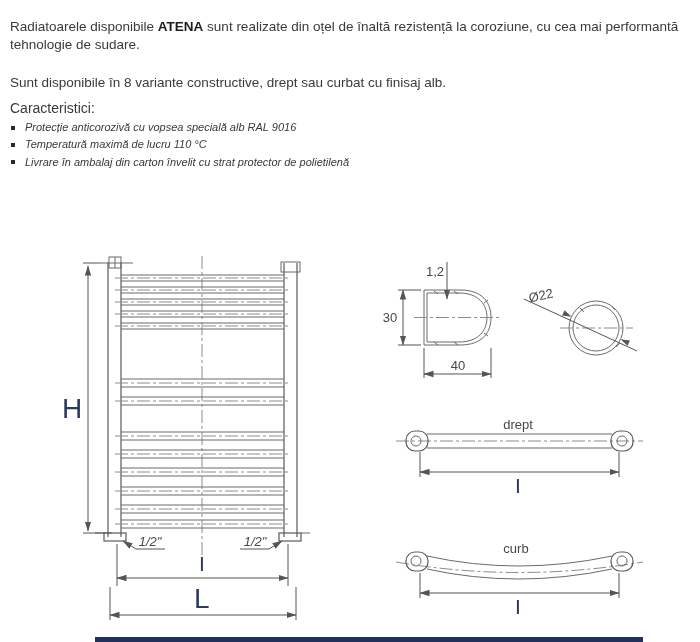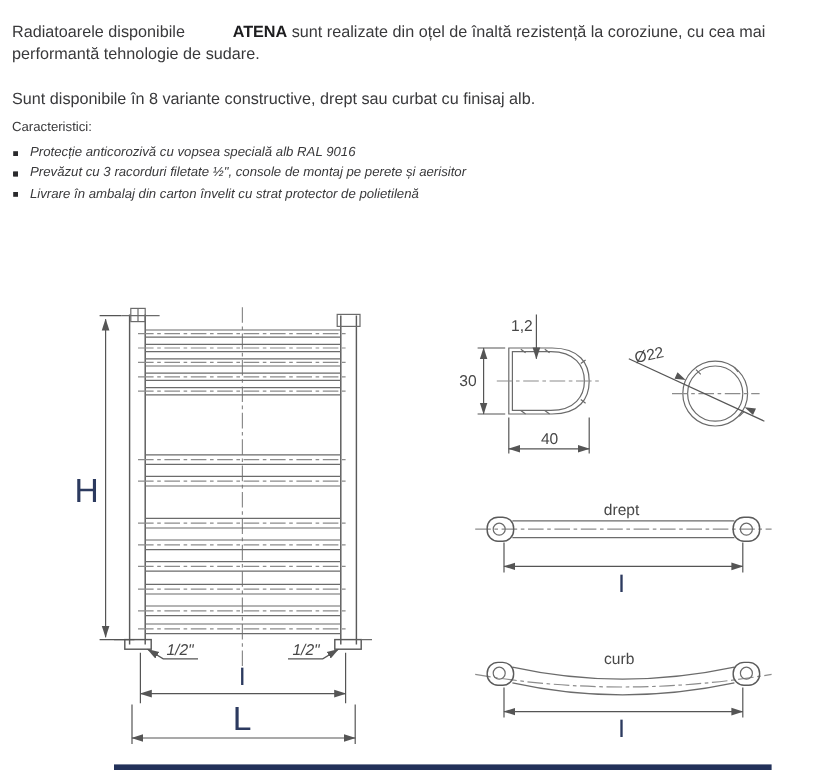--- a/index.html
+++ b/index.html
@@ -1,22 +1,22 @@
 <!DOCTYPE html>
 <html><head>
 <meta charset="utf-8">
 <style>
   html,body{margin:0;padding:0;background:#ffffff;}
   .page{
     position:relative;width:700px;height:642px;overflow:hidden;background:#fff;
     font-family:"Liberation Sans","DejaVu Sans",sans-serif;color:#39393b;
   }
   .para{position:absolute;left:10px;width:684px;font-size:13.5px;line-height:18px;letter-spacing:0;}
-  .para b{color:#1d1d1f;margin-left:36px;}
-  .char-title{position:absolute;left:10px;top:100px;font-size:11px;}
+  .para b{color:#1d1d1f;}
+  .char-title{position:absolute;left:10px;top:100px;font-size:14px;}
   .char-list{position:absolute;left:10px;top:119px;margin:0;padding:0;list-style:none;width:680px;}
   .char-list li{position:relative;padding-left:15px;font-size:11px;line-height:17.4px;font-style:italic;}
   .sq{position:absolute;left:1px;top:6.5px;width:4px;height:4px;background:#2a2a2c;}
   .drawing{position:absolute;left:0;top:242px;}
   .ln{stroke:#6b6b6b;stroke-width:1;fill:none;}
   .lnb{stroke:#5a5a5a;stroke-width:1.2;fill:none;}
   .cl{stroke:#8c8c8c;stroke-width:1;fill:none;stroke-dasharray:13 3 3 3;}
   .dim{stroke:#555555;stroke-width:1;fill:none;}
   .arr{fill:#555555;}
   .lbl-navy{fill:#2c3a5f;font-family:"Liberation Sans",sans-serif;}
@@ -30,21 +30,22 @@
 
   <p class="para" style="top:4px"><span>Radiatoarele disponibile </span><b>ATENA</b><span> sunt realizate din oțel de înaltă rezistență la coroziune, cu cea mai performantă tehnologie de sudare.</span></p>
 
   <p class="para" style="top:60px">Sunt disponibile în 8 variante constructive, drept sau curbat cu finisaj alb.</p>
 
   <div class="char-title">Caracteristici:</div>
 
   <ul class="char-list">
     <li><span class="sq"></span><span>Protecție anticorozivă cu vopsea specială alb RAL 9016</span></li>
     <li><span class="sq"></span></li>
-    <li><span class="sq"></span><span>Prevăzut cu 3 racorduri filetate ½", console de montaj pe perete și aerisitor</span></li>
+    <li><span class="sq"></span><span>Temperatură maximă de lucru 110 °C</span></li>
+    <li><span class="sq"></span></li>
     <li><span class="sq"></span><span>Livrare în ambalaj din carton învelit cu strat protector de polietilenă</span></li>
   </ul>
 
   <svg class="drawing" width="700" height="400" viewBox="0 0 700 400">
     <defs>
       <marker id="arrE" markerWidth="10" markerHeight="8" refX="9.5" refY="4" orient="auto" markerUnits="userSpaceOnUse">
         <path d="M0,0.8 L10,4 L0,7.2 Z" fill="#555555"></path>
       </marker>
       <marker id="arrS" markerWidth="10" markerHeight="8" refX="0.5" refY="4" orient="auto" markerUnits="userSpaceOnUse">
         <path d="M10,0.8 L0,4 L10,7.2 Z" fill="#555555"></path>

